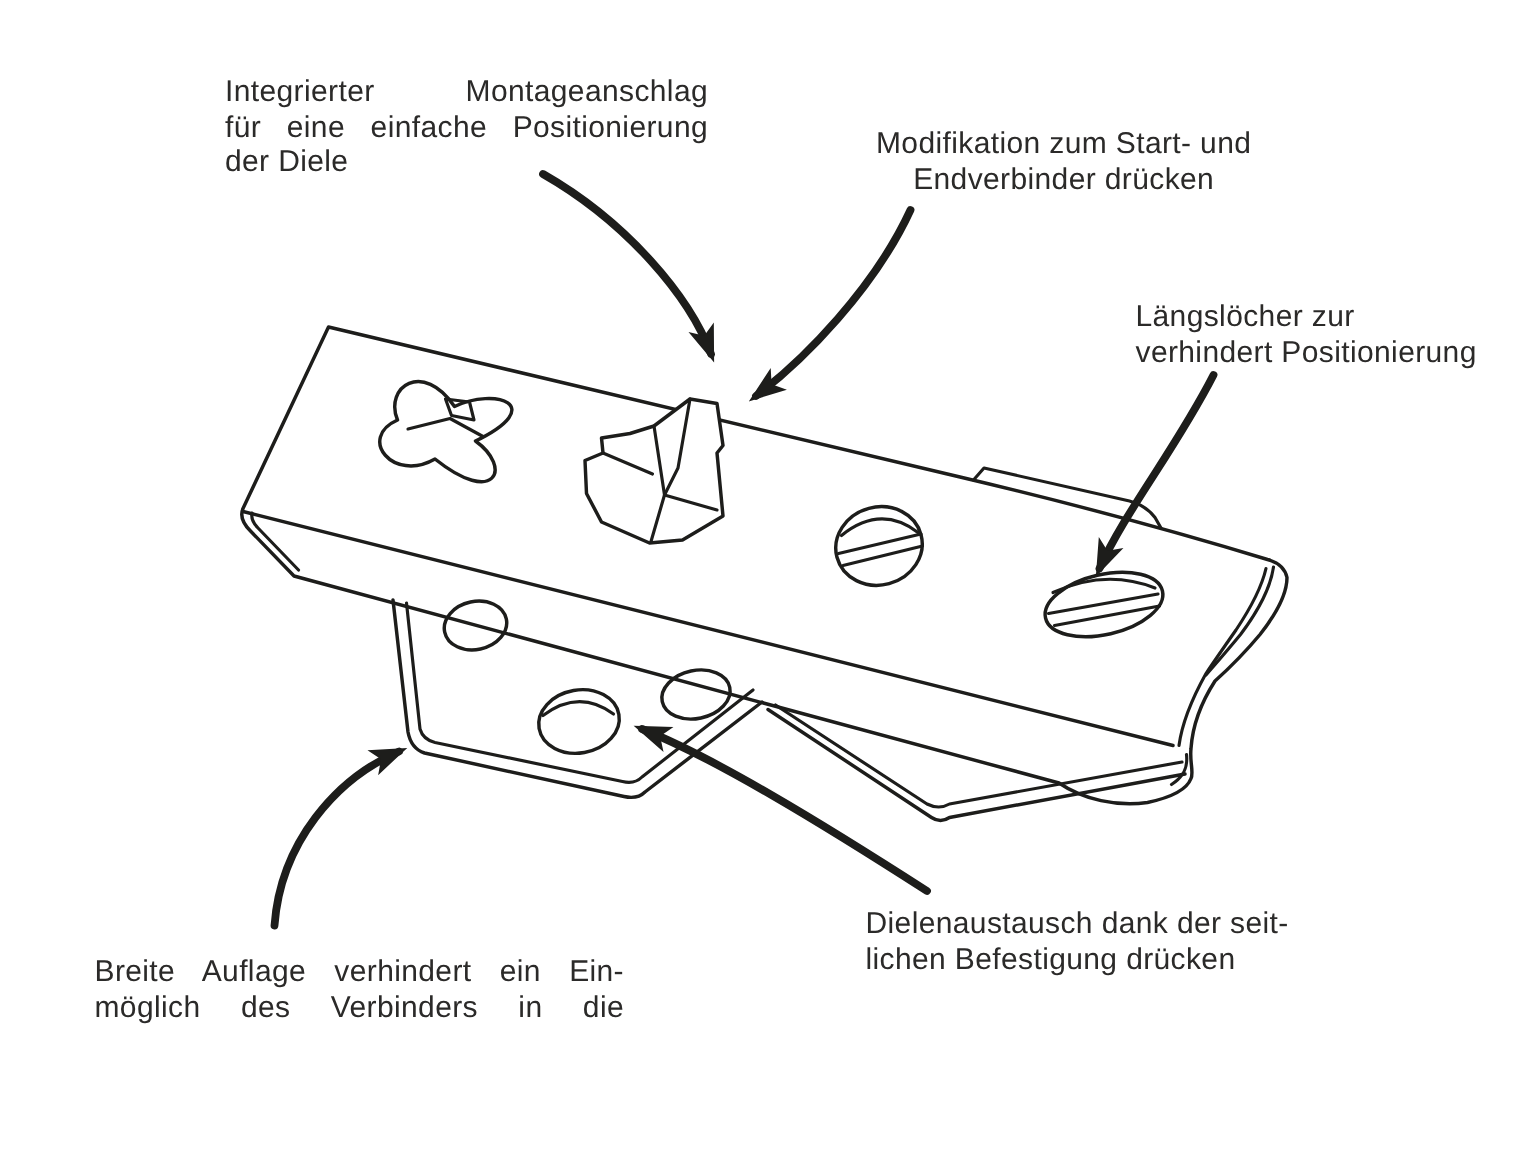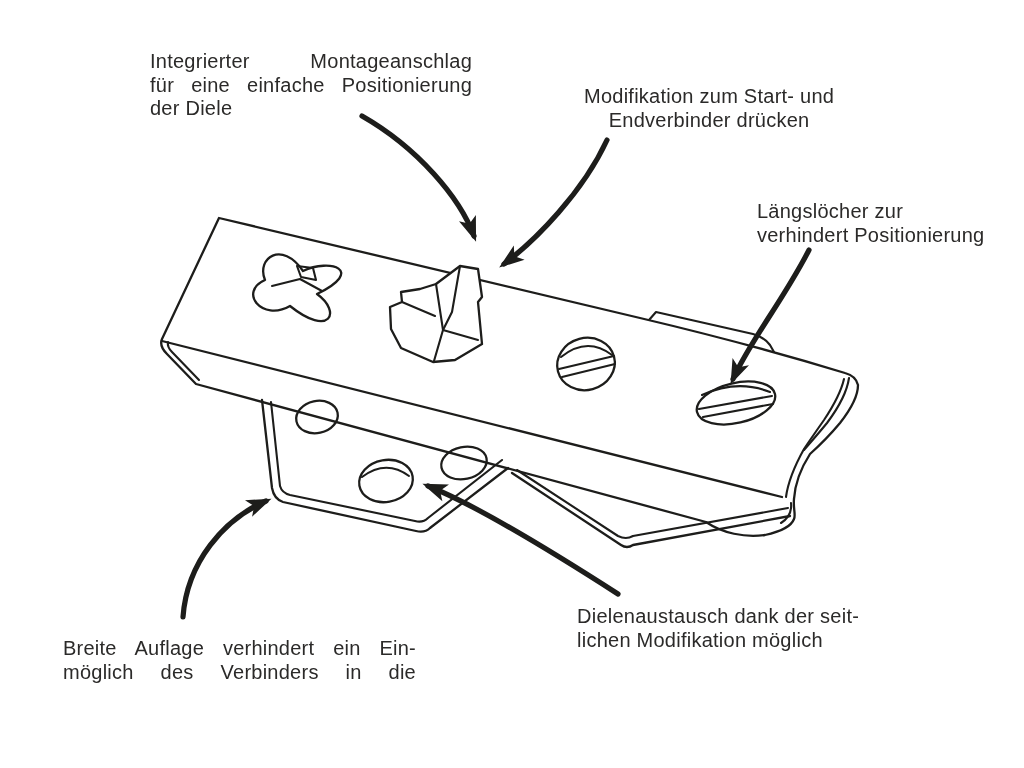--- a/index.html
+++ b/index.html
@@ -148,16 +148,16 @@
     <span class="ln">verhindert Positionierung</span>
   </div>
 
   <div class="ann block" style="left:63px;top:637px;width:353px;">
     <span class="jln">Breite Auflage verhindert ein Ein-</span>
     <span class="jln">möglich des Verbinders in die</span>
   </div>
 
   <div class="ann" style="left:577px;top:605px;">
     <span class="ln">Dielenaustausch dank der seit-</span>
-    <span class="ln">lichen Modifikation möglich</span>
+    <span class="ln">lichen Befestigung drücken</span>
   </div>
 
 </div>
 
 </body></html>

